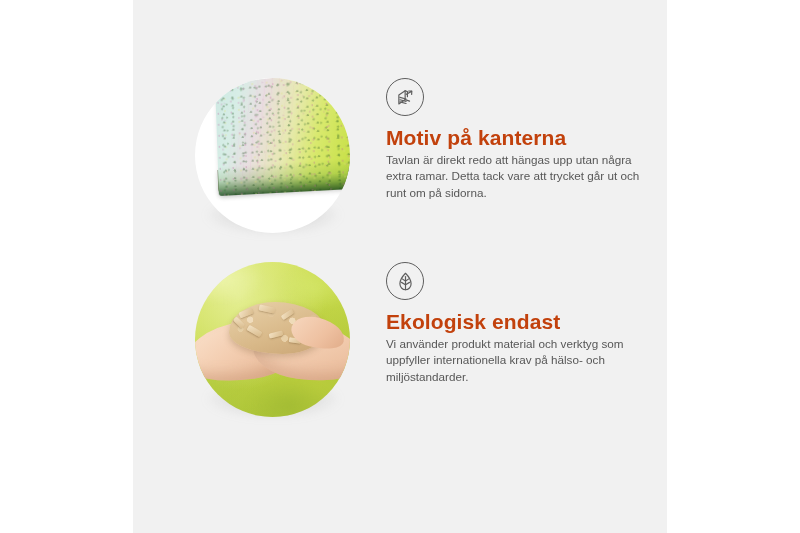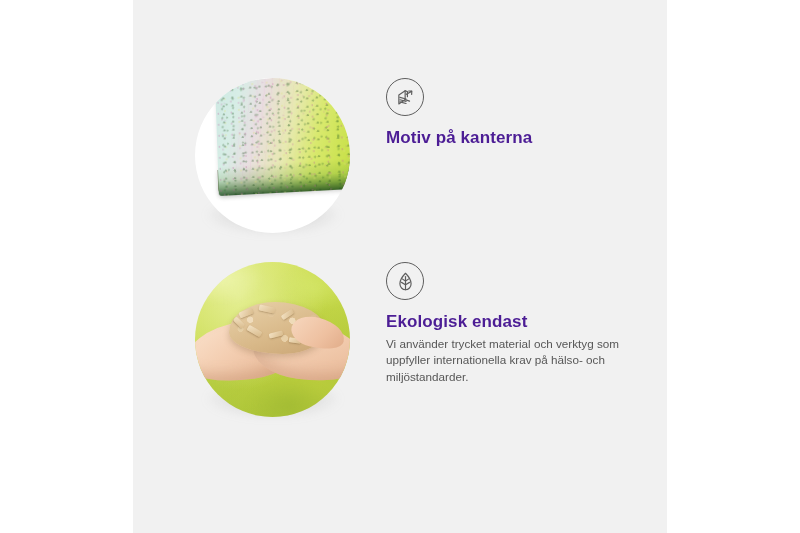--- a/index.html
+++ b/index.html
@@ -229,24 +229,24 @@
     border: 1.4px solid #5e5e5e;
     display: flex;
     align-items: center;
     justify-content: center;
     box-sizing: border-box;
   }
   .badge svg { display: block; }
 
   .feature-title {
     margin: 12px 0 0 0;
-    font-size: 17px;
+    font-size: 21px;
     line-height: 20px;
     font-weight: 600;
-    color: #4c1d95;
+    color: #c2410c;
     letter-spacing: 0.1px;
   }
   .feature-body {
     margin: 4px 0 0 0;
     font-size: 11.7px;
     line-height: 16.4px;
     color: #575757;
     max-width: 268px;
   }
 </style>
@@ -277,20 +277,21 @@
             <path d="M11.6 14.4 L16.6 16.2"></path>
             <path d="M5.6 11.9 L12.7 13.7"></path>
             <path d="M5.6 14.6 L12.7 16.4"></path>
             <path d="M5.6 17.0 L12.7 18.8"></path>
             <path d="M11.6 4.2 L14.2 5.3 L14.2 11.0"></path>
             <path d="M13.0 8.4 L18.9 5.0"></path>
             <path d="M15.6 4.6 L19.2 4.8 L19.0 8.4"></path>
           </svg>
         </div>
         <h3 class="feature-title">Motiv på kanterna</h3>
+        <p class="feature-body">Tavlan är direkt redo att hängas upp utan några extra ramar. Detta tack vare att trycket går ut och runt om på sidorna.</p>
       </div>
     </div>
 
     <div class="feature feature-2">
 
       <div class="media-shadow"></div>
 
       <div class="media media-green">
         <div class="grass-blur"></div>
         <div class="hand hand-left"></div>
@@ -313,18 +314,18 @@
           <svg width="21" height="21" viewBox="0 0 24 24" fill="none" stroke="#5e5e5e" stroke-width="1.35" stroke-linecap="round" stroke-linejoin="round">
             <path d="M12 2.6 C7.4 7.2 5.6 11.4 5.6 14.6 C5.6 18.4 8.5 21.4 12 21.4 C15.5 21.4 18.4 18.4 18.4 14.6 C18.4 11.4 16.6 7.2 12 2.6 Z"></path>
             <path d="M12 6.4 L12 21.4"></path>
             <path d="M12 11.4 L8.2 9.0"></path>
             <path d="M12 11.4 L15.8 9.0"></path>
             <path d="M12 15.8 L7.4 13.0"></path>
             <path d="M12 15.8 L16.6 13.0"></path>
           </svg>
         </div>
         <h3 class="feature-title">Ekologisk endast</h3>
-        <p class="feature-body">Vi använder trycket material och verktyg som uppfyller internationella krav på hälso- och miljöstandarder.</p>
+        <p class="feature-body">Vi använder produkt material och verktyg som uppfyller internationella krav på hälso- och miljöstandarder.</p>
       </div>
     </div>
 
   </div>
 </div>
 
 </body></html>

